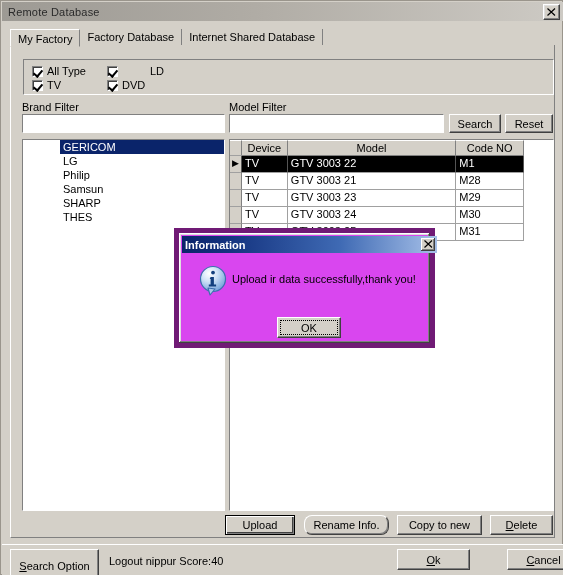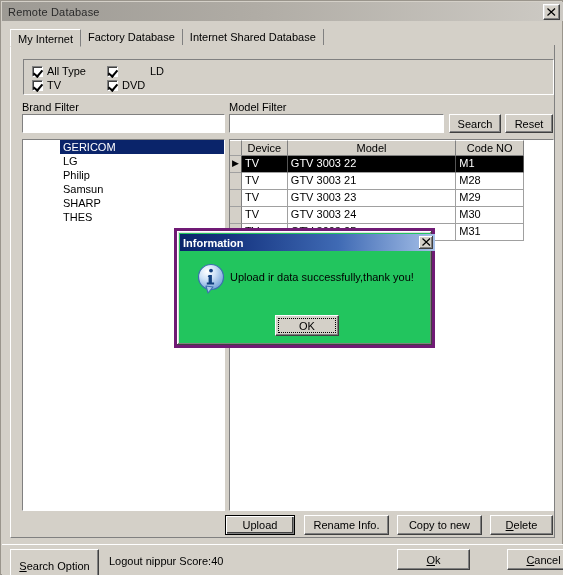--- a/index.html
+++ b/index.html
@@ -314,22 +314,22 @@
     white-space: nowrap;
   }
 
   
   .dialog {
     position: absolute;
     left: 174px;
     top: 228px;
     width: 261px;
     height: 120px;
-    background: #22c55e;
-    border: 3px solid #701a75;
+    background: #d946ef;
+    border: 5px solid #701a75;
     box-shadow: inset -1px -1px 0 #404040, inset 1px 1px 0 #ffffff,
                 inset -2px -2px 0 #808080, inset 2px 2px 0 #dfdfdf;
     box-sizing: border-box;
     z-index: 50;
   }
   .dlg-title {
     position: absolute;
     left: 3px; top: 3px;
     width: 255px;
     height: 17px;
@@ -396,21 +396,21 @@
       <div class="titlebar-buttons">
         <div class="tb-btn">
           <svg width="9" height="8" viewBox="0 0 9 8">
             <path d="M0.5 0.5 L8 7.5 M8 0.5 L0.5 7.5" stroke="#000" stroke-width="1.2" fill="none"></path>
           </svg>
         </div>
       </div>
     </div>
 
     <div class="tab-strip">
-      <div class="tab active">My Internet</div>
+      <div class="tab active">My Factory</div>
       <div class="tab">Factory Database</div>
       <div class="tab">Internet Shared Database</div>
       <div class="tab-filler"></div>
     </div>
 
     <div class="page">
 
       <div class="typebox">
         <div class="cbrow" style="left:8px; top:5px;">
           <span class="cb checked"></span>
@@ -486,21 +486,21 @@
             <div class="gcell c-ind"></div>
             <div class="gcell c-dev">TV</div>
             <div class="gcell c-mod">GTV 3003 25</div>
             <div class="gcell c-code">M31</div>
           </div>
 
         </div>
       </div>
 
       <div class="btn default" style="left:214px; top:470px; width:70px; height:20px;">Upload</div>
-      <div class="btn" style="left:293px; top:470px; width:85px; height:20px;">Rename Info.</div>
+      <div class="btn" style="left:293px; top:470px; width:85px; height:20px;border-radius:8px;">Rename Info.</div>
       <div class="btn" style="left:386px; top:470px; width:85px; height:20px;">Copy to new</div>
       <div class="btn" style="left:479px; top:470px; width:63px; height:20px;">
           <span><u>D</u><span>elete</span></span>
         </div>
 
     </div>
 
     <div class="statusbar"></div>
     <div class="btn" style="left:9px; top:548px; width:89px; height:34px;">
         <span><u>S</u><span>earch Option</span></span>

